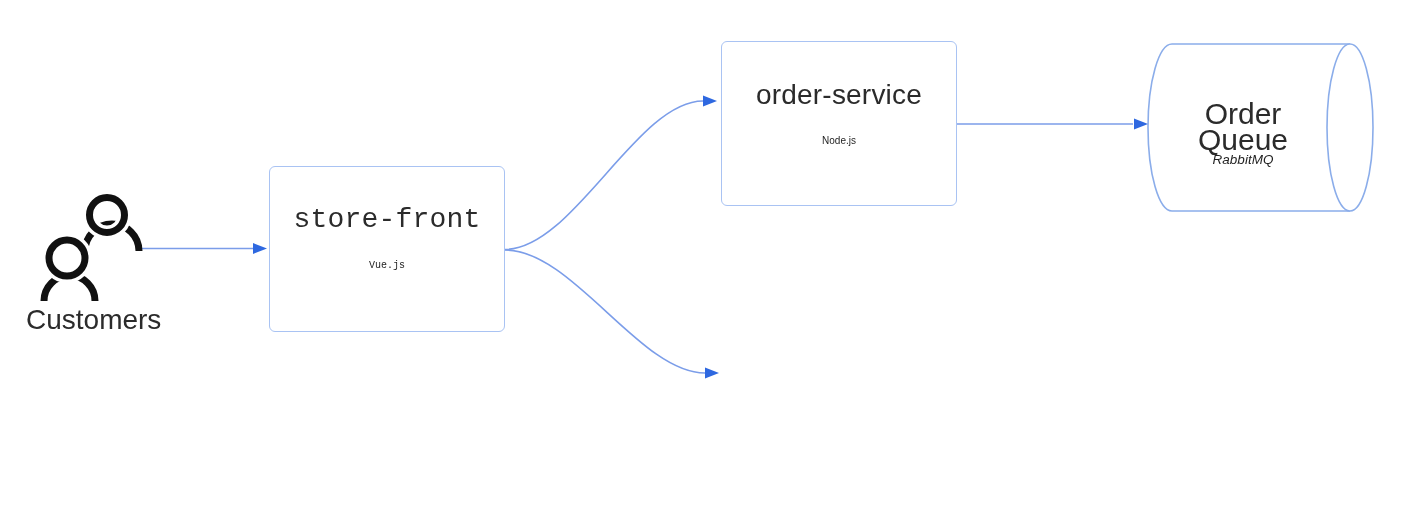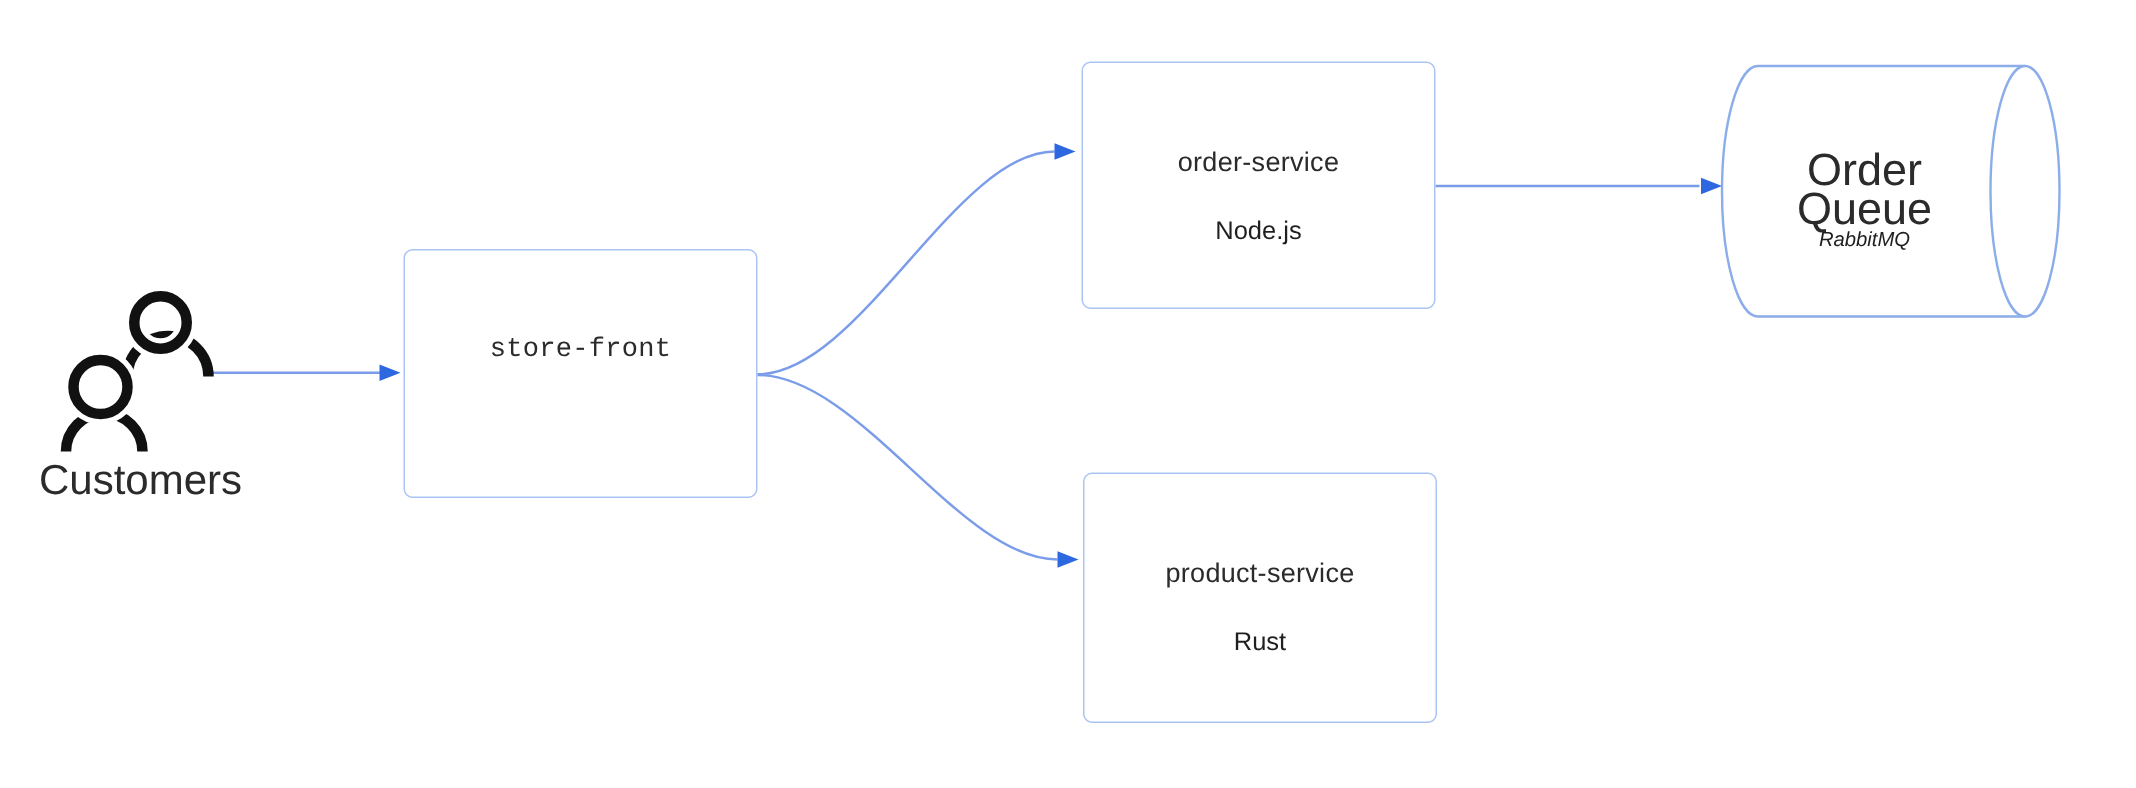--- a/index.html
+++ b/index.html
@@ -29,29 +29,29 @@
   .person-halo{fill:none;stroke:#ffffff;stroke-width:14;}
   .node{
     position:absolute;
     box-sizing:border-box;
     background:var(--node-fill);
     border:1.5px solid var(--node-border);
     border-radius:6px;
     text-align:center;
   }
   .node-title{
-    margin-top:53px;
-    font-size:18px;
+    margin-top:40px;
+    font-size:28px;
     line-height:26px;
     color:var(--title-text);
     letter-spacing:.2px;
   }
   .node-subtitle{
     margin-top:25px;
-    font-size:17px;
+    font-size:10px;
     line-height:16px;
     color:var(--subtitle-text);
   }
   .cyl-title{
     position:absolute;left:1157px;top:101px;width:172px;
     text-align:center;font-size:30px;line-height:26px;color:var(--title-text);
   }
   .cyl-subtitle{
     position:absolute;left:1157px;top:152px;width:172px;
     text-align:center;font-size:13.5px;line-height:16px;color:var(--subtitle-text);font-style:italic;
@@ -96,30 +96,27 @@
 
       <path class="person-halo" d="M 44 301 A 25.5 25.5 0 0 1 95 301"></path>
       <path class="person-stroke" d="M 44 301 A 25.5 25.5 0 0 1 95 301"></path>
       <circle class="person-halo" cx="67" cy="258" r="18"></circle>
       <circle class="person-stroke" cx="67" cy="258" r="18"></circle>
     </g>
   </svg>
 
   <div class="node" id="node-store-front">
     <div class="node-title">store-front</div>
+    <div class="node-subtitle">Vue.js</div>
   </div>
 
   <div class="node" id="node-order-service">
     <div class="node-title">order-service</div>
     <div class="node-subtitle">Node.js</div>
   </div>
 
-  <div class="node" id="node-product-service">
-    <div class="node-title">product-service</div>
-    <div class="node-subtitle">Rust</div>
-  </div>
 
   <div class="cyl-title">Order Queue</div>
   <div class="cyl-subtitle">RabbitMQ</div>
 
   <div class="actor-label">Customers</div>
 
 </div>
 
 </body></html>

